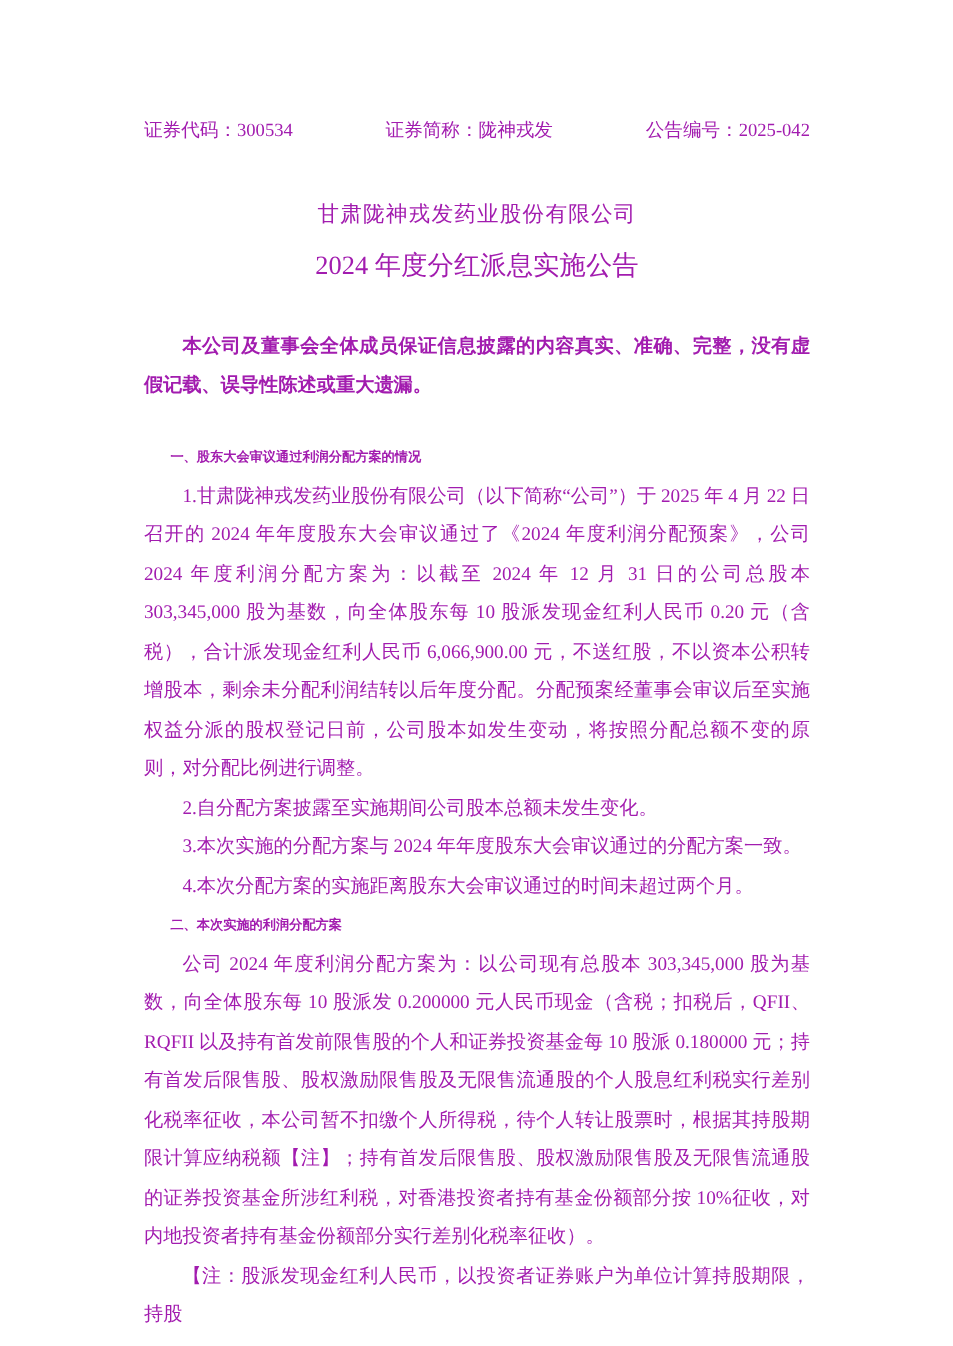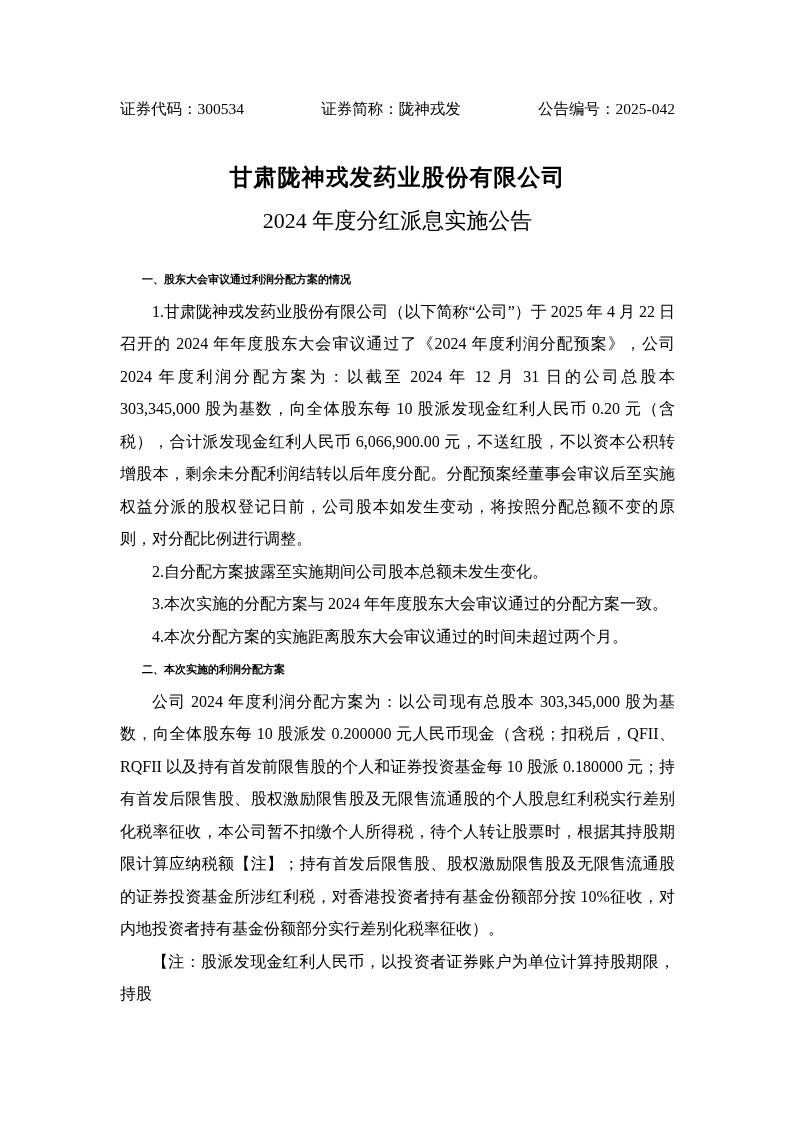--- a/index.html
+++ b/index.html
@@ -5,43 +5,43 @@
   html, body {
     margin: 0;
     padding: 0;
     background: #ffffff;
   }
   .page {
     position: relative;
     width: 794px;
     height: 1122px;
     background: #ffffff;
-    color: #000000;
+    color: #a21caf;
     font-family: "Liberation Serif", "DejaVu Serif", serif;
     overflow: hidden;
   }
   .content {
     position: absolute;
     left: 120px;
     top: 0;
     width: 555px;
   }
   .doc-header {
     margin-top: 97px;
     display: flex;
     justify-content: space-between;
     font-size: 15.5px;
     line-height: 24px;
     white-space: nowrap;
   }
   .doc-title {
     margin: 42px 0 0 0;
     text-align: center;
-    font-size: 23px;
-    font-weight: bold;
+    font-size: 18px;
+    font-weight: normal;
     line-height: 30px;
     letter-spacing: 1px;
   }
   .doc-subtitle {
     margin: 13px 0 0 0;
     text-align: center;
     font-size: 22px;
     font-weight: normal;
     line-height: 30px;
   }
@@ -79,20 +79,21 @@
 
     <div class="doc-header">
       <span>证券代码：300534</span>
       <span>证券简称：陇神戎发</span>
       <span>公告编号：2025-042</span>
     </div>
 
     <h1 class="doc-title">甘肃陇神戎发药业股份有限公司</h1>
     <h2 class="doc-subtitle">2024 年度分红派息实施公告</h2>
 
+    <p class="statement">本公司及董事会全体成员保证信息披露的内容真实、准确、完整，没有虚假记载、误导性陈述或重大遗漏。</p>
 
     <h3 class="section-heading gap-above">一、股东大会审议通过利润分配方案的情况</h3>
     <p class="para">1.甘肃陇神戎发药业股份有限公司（以下简称“公司”）于 2025 年 4 月 22 日召开的 2024 年年度股东大会审议通过了《2024 年度利润分配预案》，公司 2024 年度利润分配方案为：以截至 2024 年 12 月 31 日的公司总股本 303,345,000 股为基数，向全体股东每 10 股派发现金红利人民币 0.20 元（含税），合计派发现金红利人民币 6,066,900.00 元，不送红股，不以资本公积转增股本，剩余未分配利润结转以后年度分配。分配预案经董事会审议后至实施权益分派的股权登记日前，公司股本如发生变动，将按照分配总额不变的原则，对分配比例进行调整。</p>
     <p class="para">2.自分配方案披露至实施期间公司股本总额未发生变化。</p>
     <p class="para">3.本次实施的分配方案与 2024 年年度股东大会审议通过的分配方案一致。</p>
     <p class="para">4.本次分配方案的实施距离股东大会审议通过的时间未超过两个月。</p>
 
     <h3 class="section-heading">二、本次实施的利润分配方案</h3>
     <p class="para">公司 2024 年度利润分配方案为：以公司现有总股本 303,345,000 股为基数，向全体股东每 10 股派发 0.200000 元人民币现金（含税；扣税后，QFII、RQFII 以及持有首发前限售股的个人和证券投资基金每 10 股派 0.180000 元；持有首发后限售股、股权激励限售股及无限售流通股的个人股息红利税实行差别化税率征收，本公司暂不扣缴个人所得税，待个人转让股票时，根据其持股期限计算应纳税额【注】；持有首发后限售股、股权激励限售股及无限售流通股的证券投资基金所涉红利税，对香港投资者持有基金份额部分按 10%征收，对内地投资者持有基金份额部分实行差别化税率征收）。</p>
     <p class="para">【注：股派发现金红利人民币，以投资者证券账户为单位计算持股期限，持股</p>

